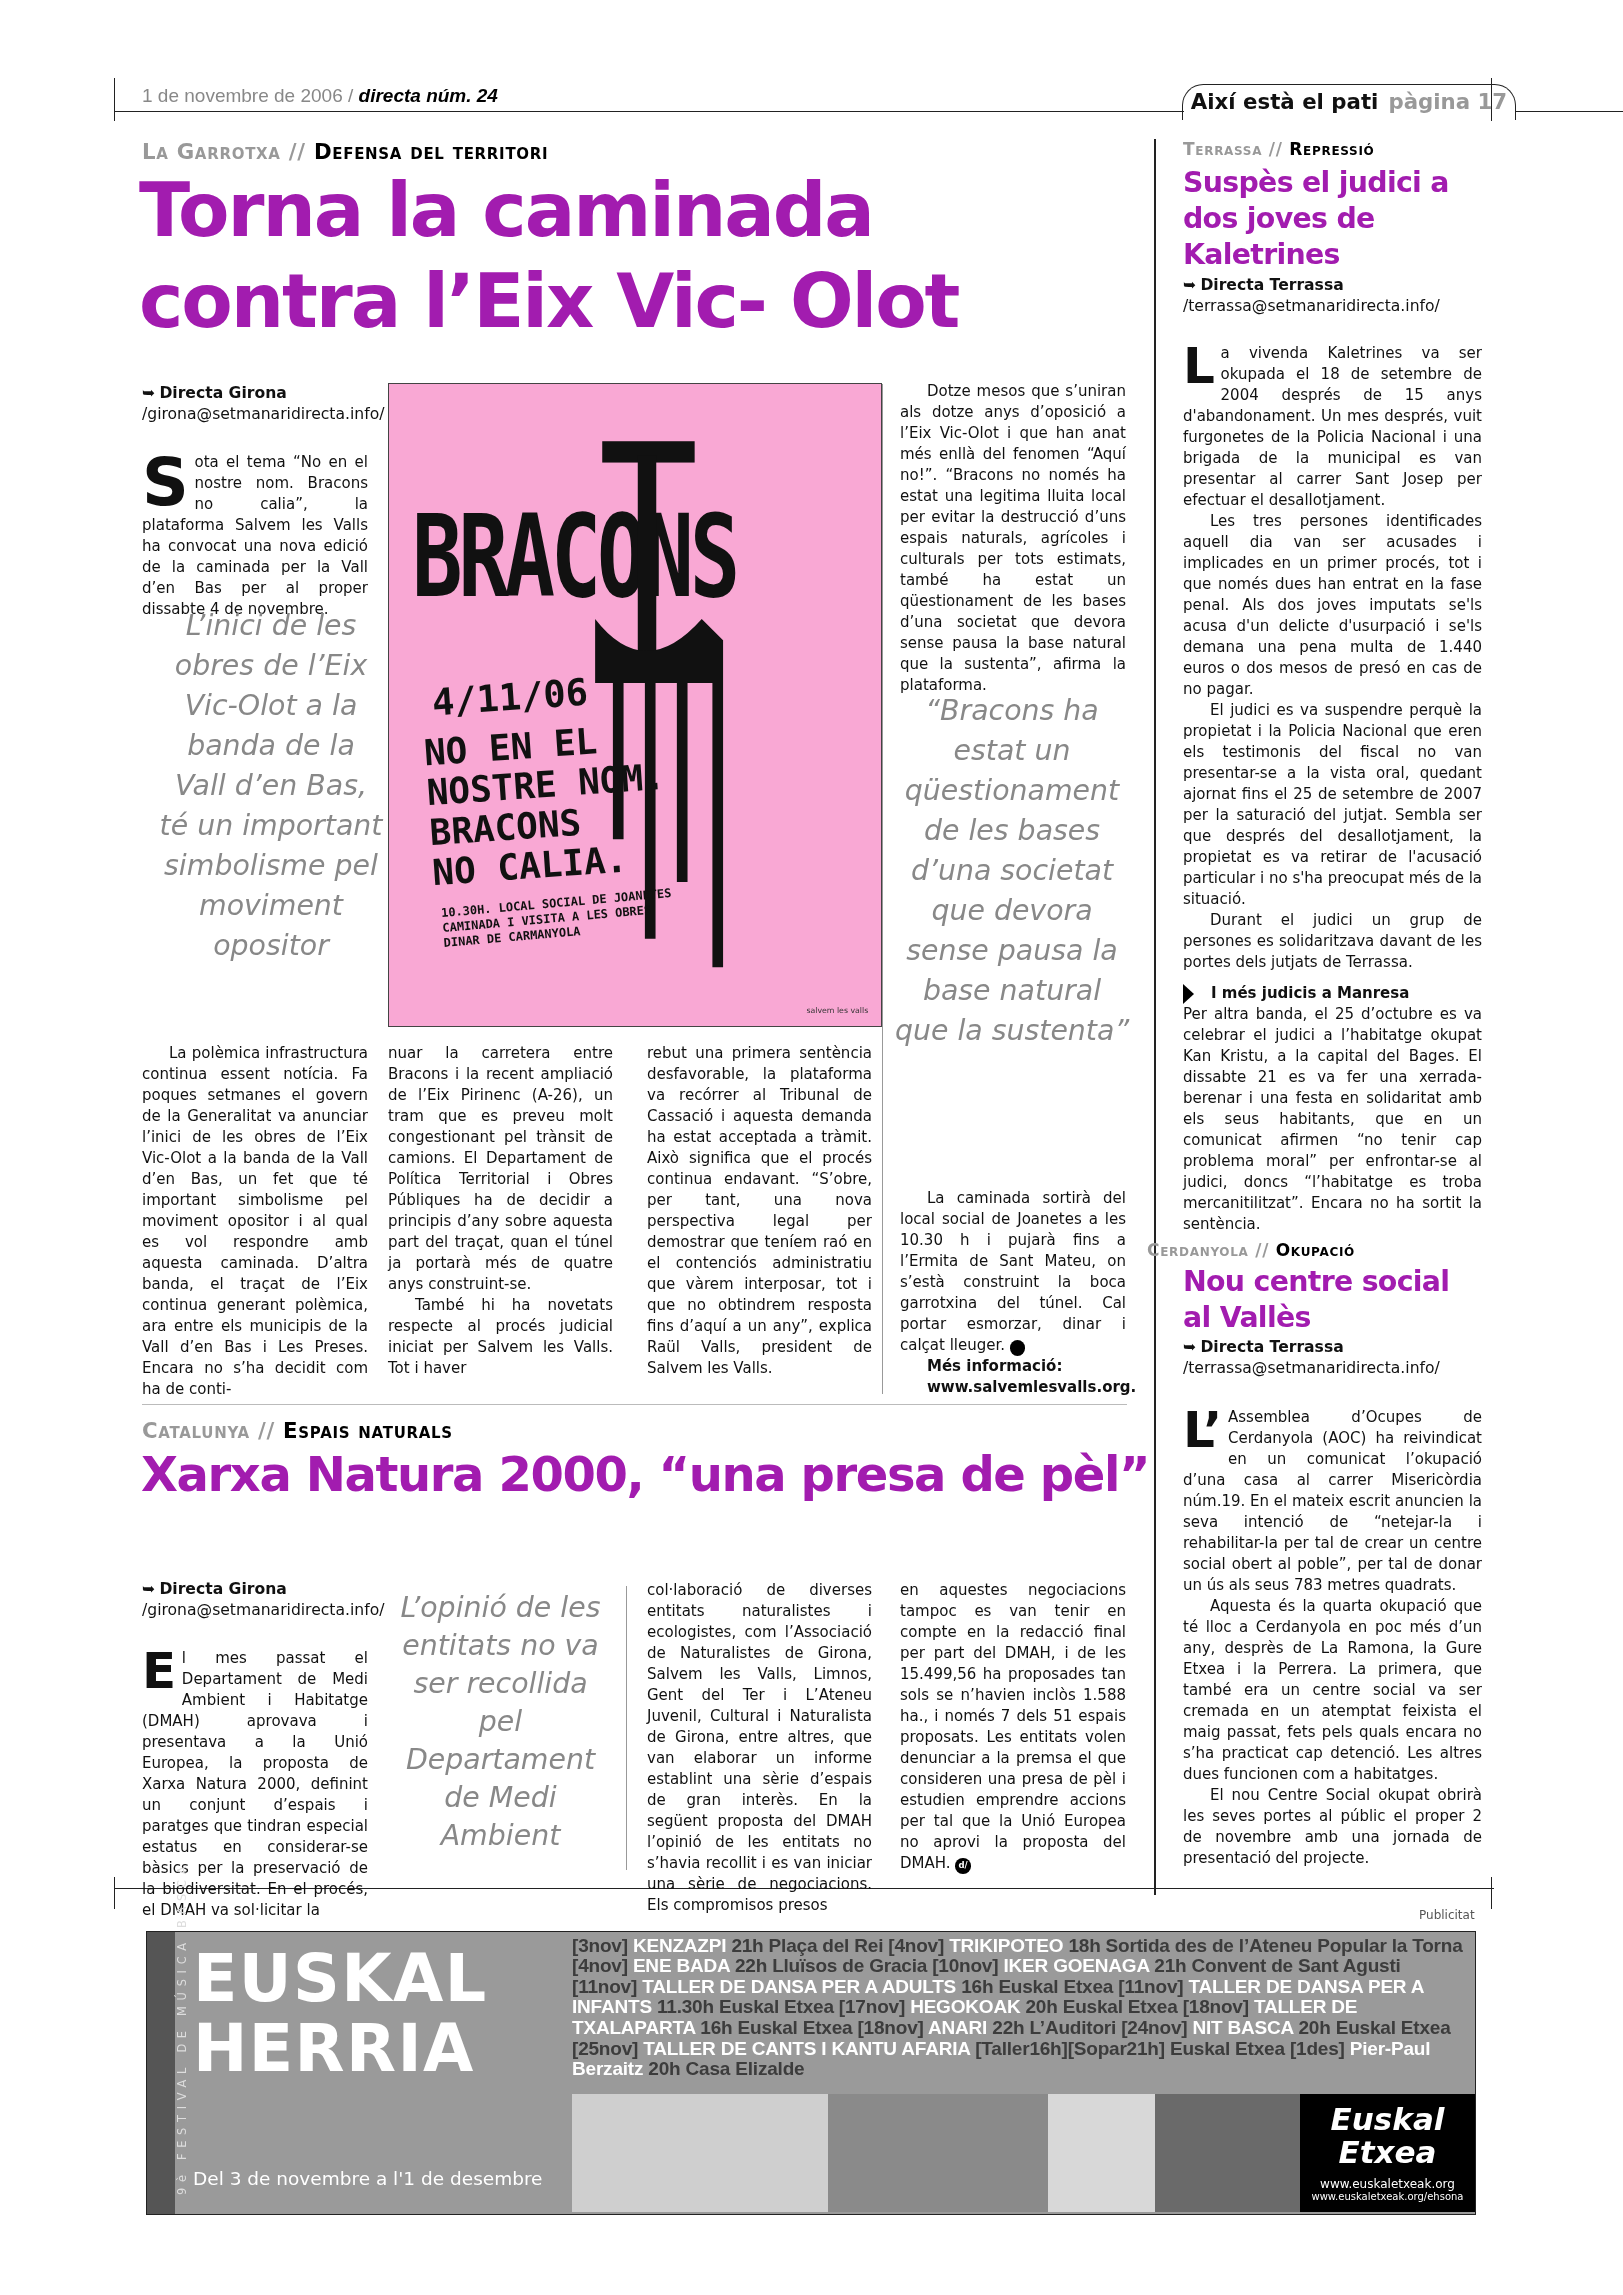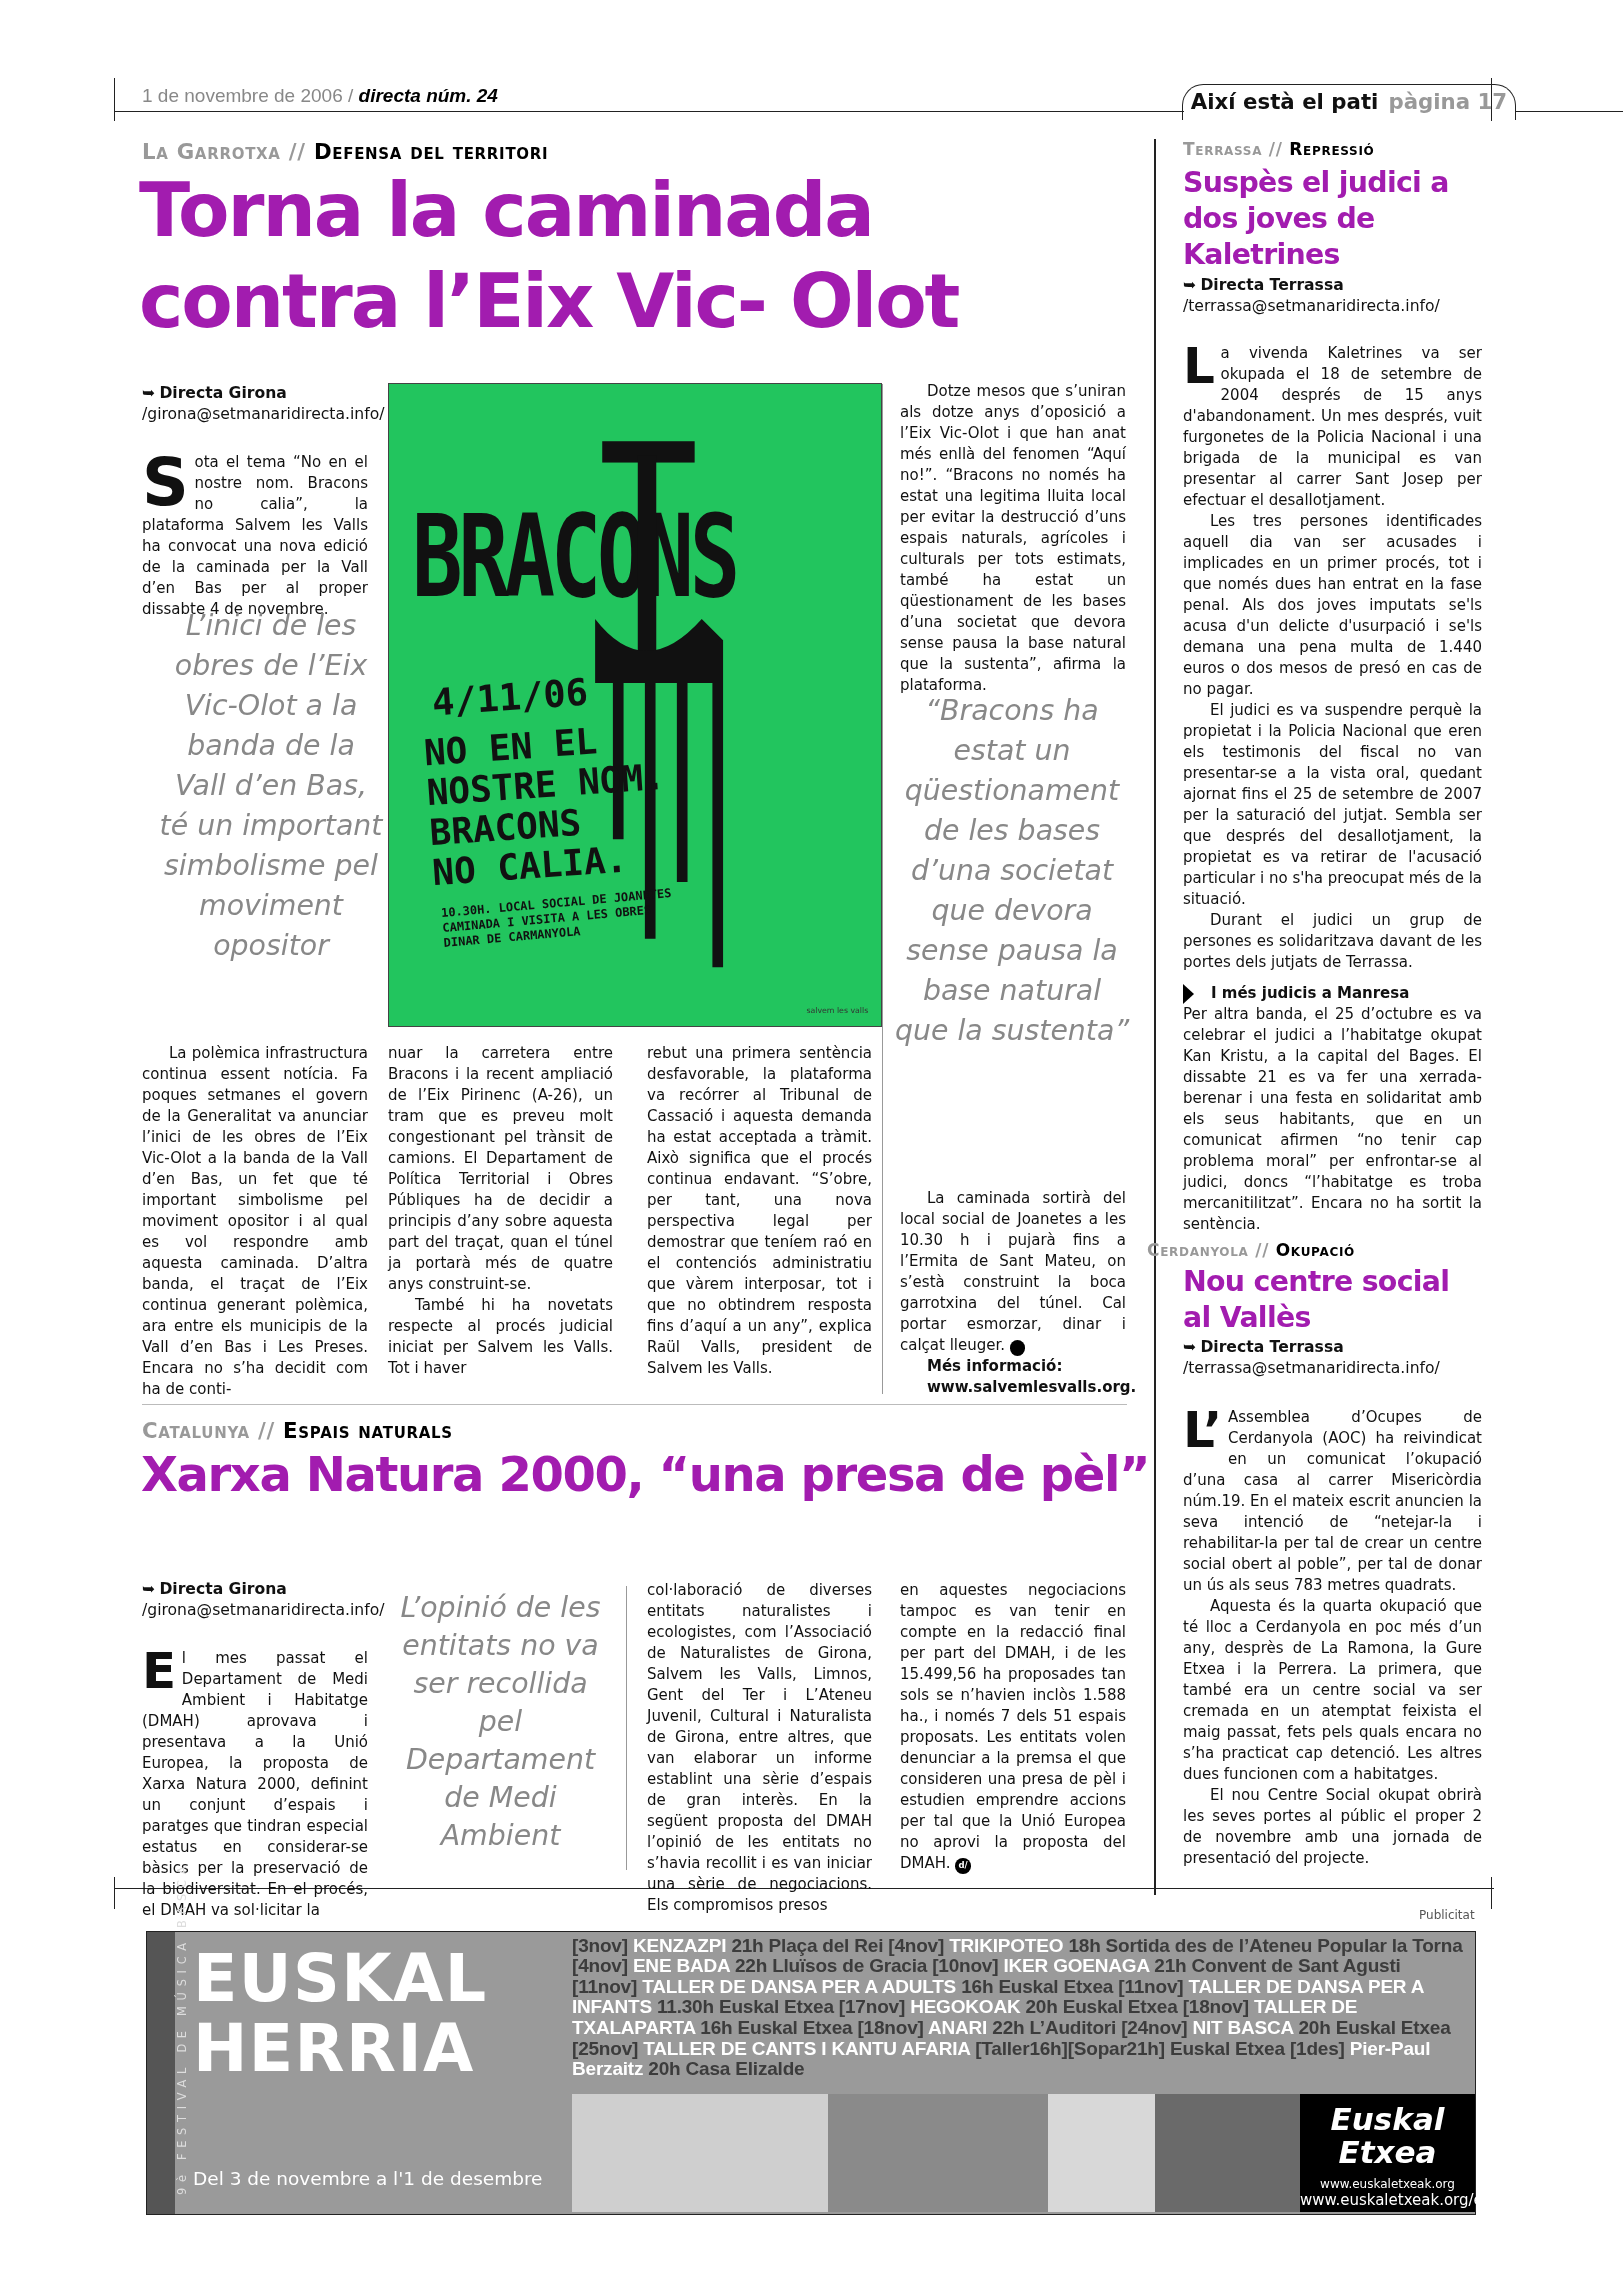--- a/index.html
+++ b/index.html
@@ -27,21 +27,21 @@
   .email { font-size: 15.6px; margin-top: 2.8px; }
 
   .body { font-size: 15px; line-height: 21px; text-align: justify; color: #111; }
   .body p { text-indent: 27px; }
   .body p.noi { text-indent: 0; }
   .dropcap { float: left; font-size: 65px; line-height: 55px; font-weight: 900; margin: 2.8px 5.7px 0 0; font-family: "DejaVu Sans", sans-serif; }
   .dropcap.sm { font-size: 50px; line-height: 41px; }
 
   .pull { font-family: "DejaVu Sans", sans-serif; font-style: italic; color: #888; text-align: center; font-size: 28.4px; line-height: 40px; }
 
-  .poster { position: absolute; left: 388px; top: 383px; width: 494px; height: 644px; border: 1.4px solid #444; background: #22c55e; text-decoration: underline; }
+  .poster { position: absolute; left: 388px; top: 383px; width: 494px; height: 644px; border: 1.4px solid #444; background: #f9a8d4; text-decoration: underline; }
 
   .ad { position: absolute; left: 146px; top: 1931px; width: 1330px; height: 284px; border: 1.4px solid #222; background: #9a9a9a; }
   .ad-side { position: absolute; left: 0; top: 0; width: 28.4px; height: 100%; background: #555; }
   .ad-side-text { position: absolute; left: 28.4px; top: 263px; transform: rotate(-90deg); transform-origin: left top; color: #ddd; font-size: 11.4px; letter-spacing: 5.7px; white-space: nowrap; }
   .ad-title { position: absolute; left: 46px; font-family: "DejaVu Sans", sans-serif; font-weight: bold; letter-spacing: 1.4px; line-height: 1; }
   .events { position: absolute; left: 425px; top: 3.6px; width: 896px; font-family: "Liberation Sans", sans-serif; font-weight: bold; font-size: 19px; line-height: 20.6px; color: #3c3c3c; letter-spacing: -0.2px; }
   .events .hl { color: #fff; }
   .photos { position: absolute; left: 425px; top: 162px; height: 118px; width: 903px; }
   .photo { position: absolute; top: 0; height: 118px; background: #777; }
   .etxea { position: absolute; right: 0; top: 162px; width: 175px; height: 118px; background: #000; color: #fff; text-align: center; }
@@ -208,16 +208,16 @@
   <div class="photos">
     <div class="photo" style="left:0; width:256px; background:#cfcfcf;"></div>
     <div class="photo" style="left:256px; width:220px; background:#8a8a8a;"></div>
     <div class="photo" style="left:476px; width:107px; background:#d8d8d8;"></div>
     <div class="photo" style="left:583px; width:146px; background:#6a6a6a;"></div>
   </div>
   <div class="etxea">
     <div style="font-size:31px; font-style:italic; font-weight:bold; line-height:33px; margin-top:8.5px;">Euskal</div>
     <div style="font-size:31px; font-style:italic; font-weight:bold; line-height:33px;">Etxea</div>
     <div style="font-size:12px; margin-top:8.5px;">www.euskaletxeak.org</div>
-    <div style="font-size:15px;">www.euskaletxeak.org/ehsona</div>
+    <div style="font-size:10px;">www.euskaletxeak.org/ehsona</div>
   </div>
 </div>
 
 
 </body></html>

